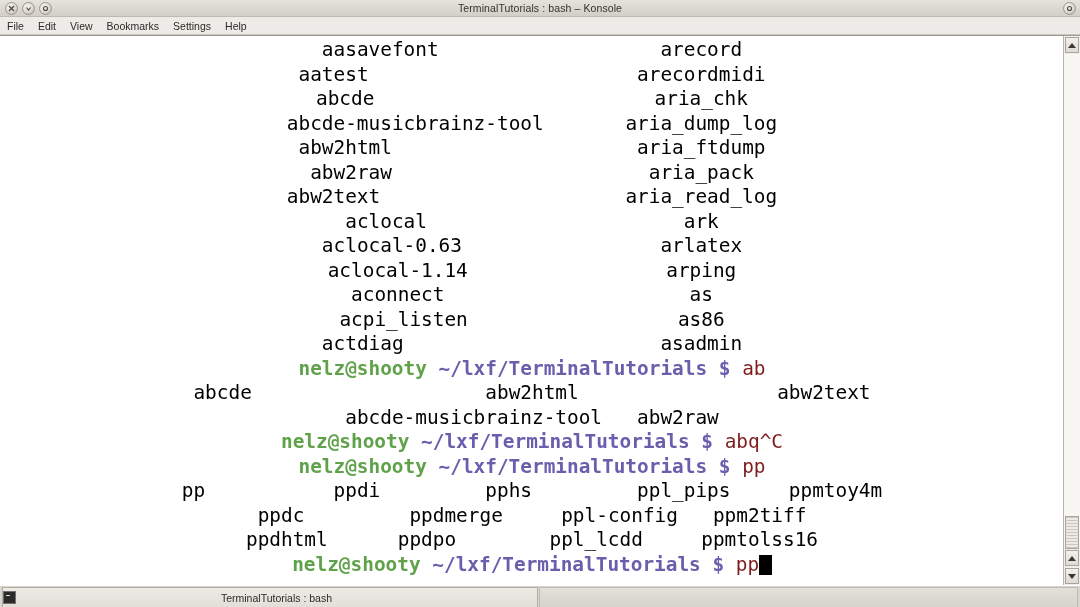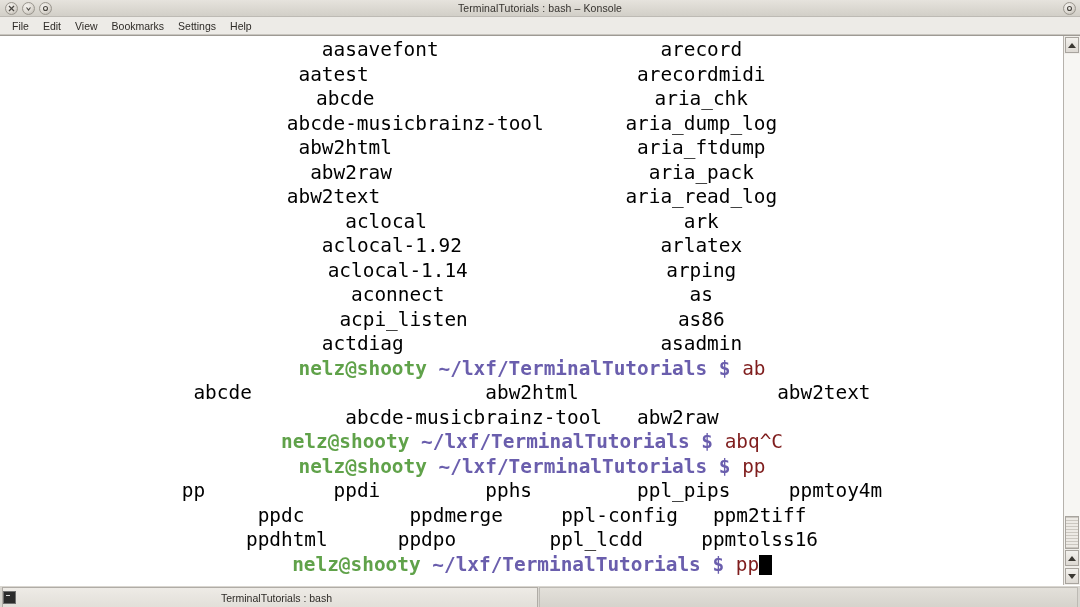--- a/index.html
+++ b/index.html
@@ -76,21 +76,20 @@
   }
 
   
   .menubar {
     height: 18px;
     min-height: 18px;
     background: #edebe7;
     border-bottom: 1px solid #c8c5bf;
     display: flex;
     align-items: center;
-    padding-left: 5px;
     box-sizing: border-box;
   }
   .menu-item {
     font-size: 10.5px;
     color: #2e2b27;
     padding: 1px 7px;
     font-family: "Liberation Sans", sans-serif;
     cursor: default;
   }
 
@@ -278,21 +277,21 @@
   <div class="term-wrap">
     <div class="terminal" id="terminal">
         <div class="term-line">aasavefont                   arecord</div>
         <div class="term-line">aatest                       arecordmidi</div>
         <div class="term-line">abcde                        aria_chk</div>
         <div class="term-line">abcde-musicbrainz-tool       aria_dump_log</div>
         <div class="term-line">abw2html                     aria_ftdump</div>
         <div class="term-line">abw2raw                      aria_pack</div>
         <div class="term-line">abw2text                     aria_read_log</div>
         <div class="term-line">aclocal                      ark</div>
-        <div class="term-line">aclocal-1.92                 arlatex</div>
+        <div class="term-line">aclocal-0.63                 arlatex</div>
         <div class="term-line">aclocal-1.14                 arping</div>
         <div class="term-line">aconnect                     as</div>
         <div class="term-line">acpi_listen                  as86</div>
         <div class="term-line">actdiag                      asadmin</div>
         <div class="term-line"><span class="user">nelz@shooty</span> <span class="path">~/lxf/TerminalTutorials</span> <span class="dollar">$</span> <span class="cmd">ab</span></div>
         <div class="term-line">abcde                    abw2html                 abw2text</div>
         <div class="term-line">abcde-musicbrainz-tool   abw2raw</div>
         <div class="term-line"><span class="user">nelz@shooty</span> <span class="path">~/lxf/TerminalTutorials</span> <span class="dollar">$</span> <span class="cmd">abq^C</span></div>
         <div class="term-line"><span class="user">nelz@shooty</span> <span class="path">~/lxf/TerminalTutorials</span> <span class="dollar">$</span> <span class="cmd">pp</span></div>
         <div class="term-line">pp           ppdi         pphs         ppl_pips     ppmtoy4m</div>

